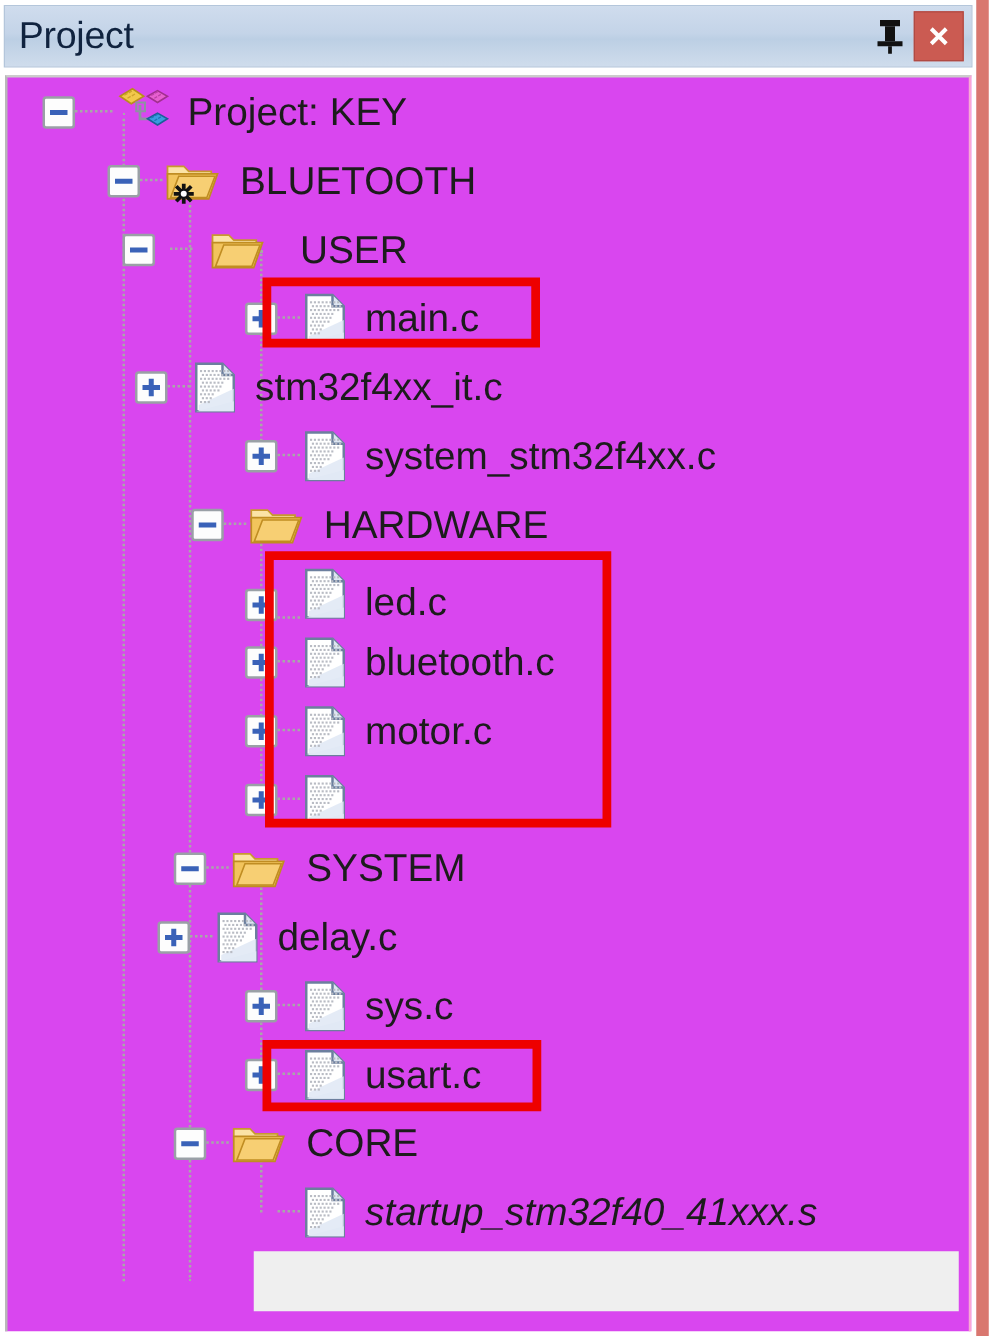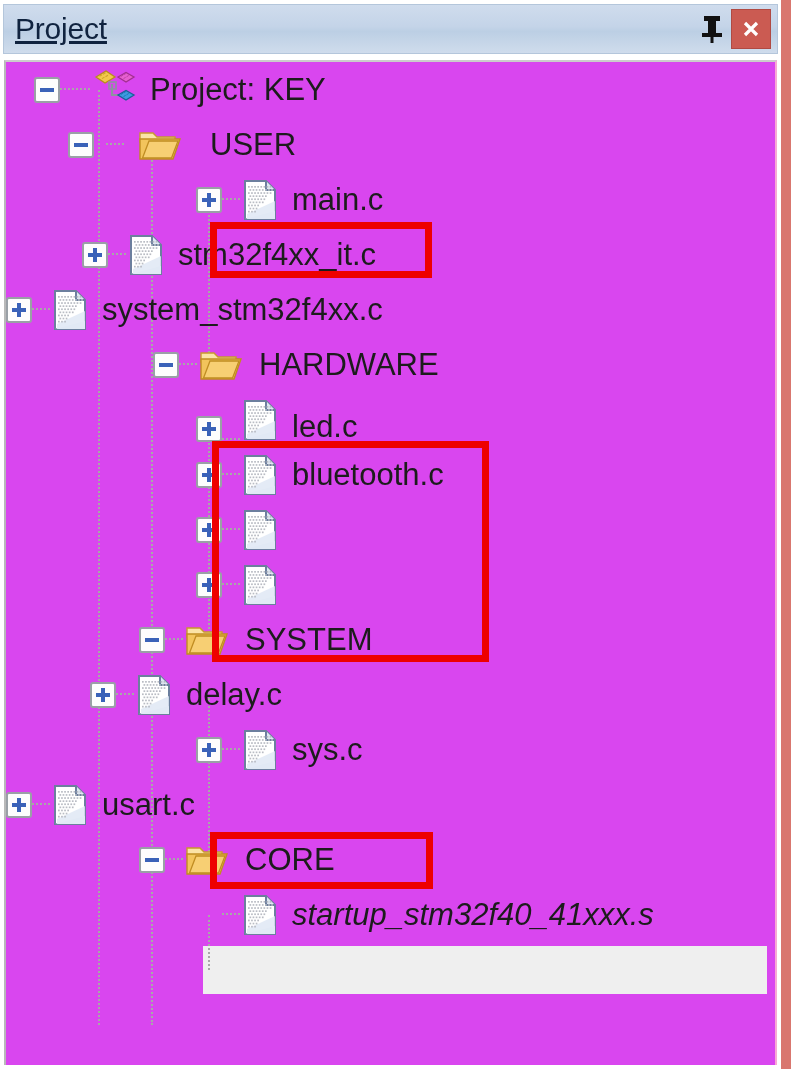--- a/index.html
+++ b/index.html
@@ -43,21 +43,20 @@
     border: 1px solid #b4c6db;
     display: flex;
     align-items: center;
   }
   #title-text {
     margin-left: 11px;
     font-size: 30px;
     color: #10233f;
     letter-spacing: -0.2px;
     font-family: "Liberation Sans", sans-serif;
-    text-decoration: underline;
   }
   #titlebar-buttons {
     margin-left: auto;
     display: flex;
     align-items: center;
     height: 100%;
     padding-right: 6px;
   }
   .pin-btn {
     width: 34px; height: 40px;
@@ -226,21 +225,37 @@
               <g>
                 <path d="M26 27 L34 22.5 L42 27 L34 32 Z" fill="#3b9ae0" stroke="#1c5f99" stroke-width="1.3"></path>
                 <path d="M29 26.4 l2.2 -1.3 M32 24.6 l2.2 -1.3 M31.5 28.6 l2.2 -1.3 M34.5 26.8 l2.2 -1.3" stroke="#1f74b5" stroke-width="1"></path>
               </g>
               <rect x="17" y="14" width="7" height="7" fill="none" stroke="#8d93a0" stroke-width="1.6"></rect>
             </svg>
             <span class="node-label">Project: KEY</span>
           </div>
         </div>
         <div class="node" style="height: 55px;">
-          <div class="node-inner" style="margin-left: 62px; gap: 12px;">
+          <div class="node-inner" style="margin-left: 80px;">
+            <div class="expander "></div>
+            <div class="dots"></div>
+            <svg class="icon" width="48" height="40" viewBox="0 0 48 40">
+              <path d="M2 8 h13 l4 4 h18 v5 h-35 z" fill="#fbe3a6" stroke="#c8992f" stroke-width="1.4"></path>
+              <path d="M2 14 h30 l-2 0 h12 l-7 20 h-33 z" fill="#f2c45c" stroke="#c08d22" stroke-width="1.4"></path>
+              <path d="M11 16 h29 l-6.5 17 h-29 z" fill="#f7cf73" stroke="#c08d22" stroke-width="1.3"></path>
+              <g transform="translate(9,24)">
+                <path d="M0 0 L12 12 M12 0 L0 12 M6 -2 L6 14 M-2 6 L14 6" stroke="#111" stroke-width="3"></path>
+                <circle cx="6" cy="6" r="2.4" fill="#fff"></circle>
+              </g>
+            </svg>
+            <span class="node-label">BLUETOOTH</span>
+          </div>
+        </div>
+        <div class="node" style="height: 55px;">
+          <div class="node-inner" style="margin-left: 92px; gap: 12px;">
             <div class="expander "></div>
             <div class="dots"></div>
             <svg class="icon" width="48" height="40" viewBox="0 0 48 40">
               <path d="M2 8 h13 l4 4 h18 v5 h-35 z" fill="#fbe3a6" stroke="#c8992f" stroke-width="1.4"></path>
               <path d="M2 14 h30 l-2 0 h12 l-7 20 h-33 z" fill="#f2c45c" stroke="#c08d22" stroke-width="1.4"></path>
               <path d="M11 16 h29 l-6.5 17 h-29 z" fill="#f7cf73" stroke="#c08d22" stroke-width="1.3"></path>
             </svg>
             <span class="node-label">USER</span>
           </div>
         </div>
@@ -302,21 +317,21 @@
               <rect x="10.6" y="29.7" width="1.7" height="1.7" fill="#b9bcc4"></rect>
               <rect x="13.7" y="29.7" width="1.7" height="1.7" fill="#b9bcc4"></rect>
               <rect x="6.0" y="32.8" width="1.7" height="1.7" fill="#b9bcc4"></rect>
               <rect x="9.1" y="32.8" width="1.7" height="1.7" fill="#b9bcc4"></rect>
               <rect x="12.2" y="32.8" width="1.7" height="1.7" fill="#b9bcc4"></rect>
             </svg>
             <span class="node-label">main.c</span>
           </div>
         </div>
         <div class="node" style="height: 55px;">
-          <div class="node-inner" style="margin-left: 76px;">
+          <div class="node-inner" style="margin-left: 102px;">
             <div class="expander plus"></div>
             <div class="dots"></div>
             <svg class="icon" width="38" height="44" viewBox="0 0 38 44">
               <path d="M3 3 h21 l9 9 v29 h-30 z" fill="#ffffff" stroke="#6c7f9e" stroke-width="2"></path>
               <path d="M24 3 v9 h9" fill="#dde6f2" stroke="#6c7f9e" stroke-width="2"></path>
               <path d="M3 41 h30 v-8 l-30 8 z" fill="#e8eef7"></path>
               <path d="M5 36 L33 23 v18 h-28 z" fill="#dfe8f4" opacity="0.85"></path>
               <rect x="6.0" y="8.0" width="1.7" height="1.7" fill="#b9bcc4"></rect>
               <rect x="9.1" y="8.0" width="1.7" height="1.7" fill="#b9bcc4"></rect>
               <rect x="12.2" y="8.0" width="1.7" height="1.7" fill="#b9bcc4"></rect>
@@ -366,21 +381,21 @@
               <rect x="10.6" y="29.7" width="1.7" height="1.7" fill="#b9bcc4"></rect>
               <rect x="13.7" y="29.7" width="1.7" height="1.7" fill="#b9bcc4"></rect>
               <rect x="6.0" y="32.8" width="1.7" height="1.7" fill="#b9bcc4"></rect>
               <rect x="9.1" y="32.8" width="1.7" height="1.7" fill="#b9bcc4"></rect>
               <rect x="12.2" y="32.8" width="1.7" height="1.7" fill="#b9bcc4"></rect>
             </svg>
             <span class="node-label">stm32f4xx_it.c</span>
           </div>
         </div>
         <div class="node" style="height: 55px;">
-          <div class="node-inner" style="">
+          <div class="node-inner" style="margin-left: 190px;">
             <div class="expander plus"></div>
             <div class="dots"></div>
             <svg class="icon" width="38" height="44" viewBox="0 0 38 44">
               <path d="M3 3 h21 l9 9 v29 h-30 z" fill="#ffffff" stroke="#6c7f9e" stroke-width="2"></path>
               <path d="M24 3 v9 h9" fill="#dde6f2" stroke="#6c7f9e" stroke-width="2"></path>
               <path d="M3 41 h30 v-8 l-30 8 z" fill="#e8eef7"></path>
               <path d="M5 36 L33 23 v18 h-28 z" fill="#dfe8f4" opacity="0.85"></path>
               <rect x="6.0" y="8.0" width="1.7" height="1.7" fill="#b9bcc4"></rect>
               <rect x="9.1" y="8.0" width="1.7" height="1.7" fill="#b9bcc4"></rect>
               <rect x="12.2" y="8.0" width="1.7" height="1.7" fill="#b9bcc4"></rect>
@@ -630,20 +645,21 @@
               <rect x="9.1" y="26.6" width="1.7" height="1.7" fill="#b9bcc4"></rect>
               <rect x="12.2" y="26.6" width="1.7" height="1.7" fill="#b9bcc4"></rect>
               <rect x="15.3" y="26.6" width="1.7" height="1.7" fill="#b9bcc4"></rect>
               <rect x="7.5" y="29.7" width="1.7" height="1.7" fill="#b9bcc4"></rect>
               <rect x="10.6" y="29.7" width="1.7" height="1.7" fill="#b9bcc4"></rect>
               <rect x="13.7" y="29.7" width="1.7" height="1.7" fill="#b9bcc4"></rect>
               <rect x="6.0" y="32.8" width="1.7" height="1.7" fill="#b9bcc4"></rect>
               <rect x="9.1" y="32.8" width="1.7" height="1.7" fill="#b9bcc4"></rect>
               <rect x="12.2" y="32.8" width="1.7" height="1.7" fill="#b9bcc4"></rect>
             </svg>
+            <span class="node-label">motor.c</span>
           </div>
         </div>
         <div class="node" style="height: 55px;">
           <div class="node-inner" style="margin-left: 190px;">
             <div class="expander plus"></div>
             <div class="dots"></div>
             <svg class="icon" width="38" height="44" viewBox="0 0 38 44">
               <path d="M3 3 h21 l9 9 v29 h-30 z" fill="#ffffff" stroke="#6c7f9e" stroke-width="2"></path>
               <path d="M24 3 v9 h9" fill="#dde6f2" stroke="#6c7f9e" stroke-width="2"></path>
               <path d="M3 41 h30 v-8 l-30 8 z" fill="#e8eef7"></path>
@@ -708,21 +724,21 @@
             <div class="dots"></div>
             <svg class="icon" width="48" height="40" viewBox="0 0 48 40">
               <path d="M2 8 h13 l4 4 h18 v5 h-35 z" fill="#fbe3a6" stroke="#c8992f" stroke-width="1.4"></path>
               <path d="M2 14 h30 l-2 0 h12 l-7 20 h-33 z" fill="#f2c45c" stroke="#c08d22" stroke-width="1.4"></path>
               <path d="M11 16 h29 l-6.5 17 h-29 z" fill="#f7cf73" stroke="#c08d22" stroke-width="1.3"></path>
             </svg>
             <span class="node-label">SYSTEM</span>
           </div>
         </div>
         <div class="node" style="height: 55px;">
-          <div class="node-inner" style="margin-left: 84px;">
+          <div class="node-inner" style="margin-left: 120px;">
             <div class="expander plus"></div>
             <div class="dots"></div>
             <svg class="icon" width="38" height="44" viewBox="0 0 38 44">
               <path d="M3 3 h21 l9 9 v29 h-30 z" fill="#ffffff" stroke="#6c7f9e" stroke-width="2"></path>
               <path d="M24 3 v9 h9" fill="#dde6f2" stroke="#6c7f9e" stroke-width="2"></path>
               <path d="M3 41 h30 v-8 l-30 8 z" fill="#e8eef7"></path>
               <path d="M5 36 L33 23 v18 h-28 z" fill="#dfe8f4" opacity="0.85"></path>
               <rect x="6.0" y="8.0" width="1.7" height="1.7" fill="#b9bcc4"></rect>
               <rect x="9.1" y="8.0" width="1.7" height="1.7" fill="#b9bcc4"></rect>
               <rect x="12.2" y="8.0" width="1.7" height="1.7" fill="#b9bcc4"></rect>
@@ -836,21 +852,21 @@
               <rect x="10.6" y="29.7" width="1.7" height="1.7" fill="#b9bcc4"></rect>
               <rect x="13.7" y="29.7" width="1.7" height="1.7" fill="#b9bcc4"></rect>
               <rect x="6.0" y="32.8" width="1.7" height="1.7" fill="#b9bcc4"></rect>
               <rect x="9.1" y="32.8" width="1.7" height="1.7" fill="#b9bcc4"></rect>
               <rect x="12.2" y="32.8" width="1.7" height="1.7" fill="#b9bcc4"></rect>
             </svg>
             <span class="node-label">sys.c</span>
           </div>
         </div>
         <div class="node" style="height: 55px;">
-          <div class="node-inner" style="">
+          <div class="node-inner" style="margin-left: 190px;">
             <div class="expander plus"></div>
             <div class="dots"></div>
             <svg class="icon" width="38" height="44" viewBox="0 0 38 44">
               <path d="M3 3 h21 l9 9 v29 h-30 z" fill="#ffffff" stroke="#6c7f9e" stroke-width="2"></path>
               <path d="M24 3 v9 h9" fill="#dde6f2" stroke="#6c7f9e" stroke-width="2"></path>
               <path d="M3 41 h30 v-8 l-30 8 z" fill="#e8eef7"></path>
               <path d="M5 36 L33 23 v18 h-28 z" fill="#dfe8f4" opacity="0.85"></path>
               <rect x="6.0" y="8.0" width="1.7" height="1.7" fill="#b9bcc4"></rect>
               <rect x="9.1" y="8.0" width="1.7" height="1.7" fill="#b9bcc4"></rect>
               <rect x="12.2" y="8.0" width="1.7" height="1.7" fill="#b9bcc4"></rect>

